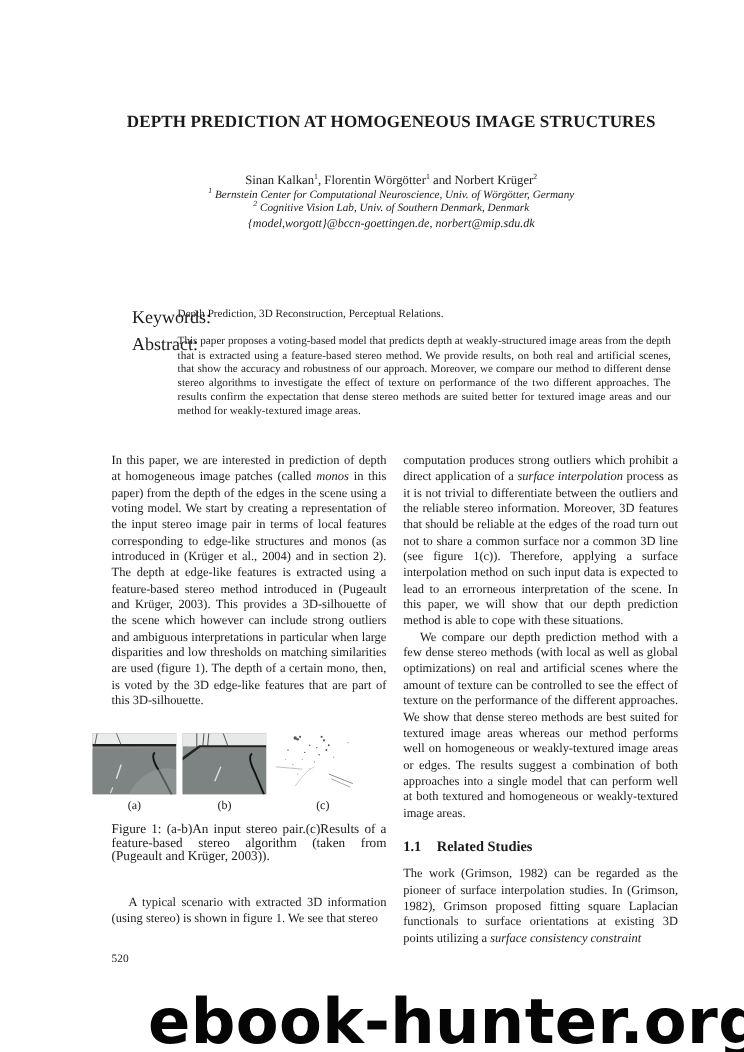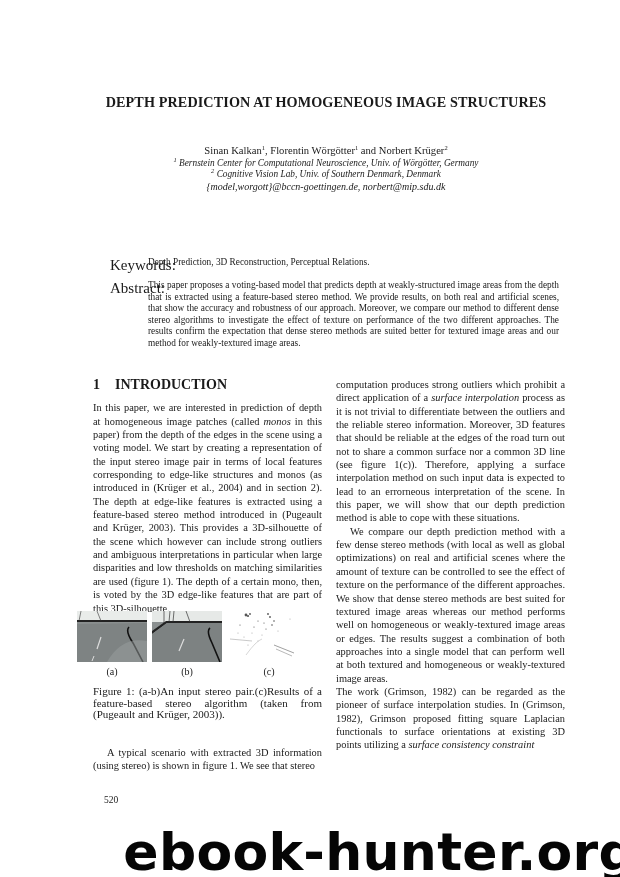--- a/index.html
+++ b/index.html
@@ -15,21 +15,21 @@
   .col { font-size: 10.4px; line-height: 13.35px; text-align: justify; hyphens: manual; }
   .col p { margin: 0; }
   .col p.indent { text-indent: 14px; }
   .h1 { font-weight: bold; font-size: 14px; }
   .h1 .num { display: inline-block; width: 22px; }
   .h2 { font-weight: bold; font-size: 12px; }
   .h2 .num { display: inline-block; width: 28px; }
   .fig-img { position: absolute; top: 611px; height: 51px; }
   .fig-label { position: absolute; top: 666px; font-size: 10px; width: 40px; text-align: center; }
   .caption { font-size: 11px; line-height: 11.7px; text-align: justify; }
-  .pagenum { left: 88px; top: 795px; font-size: 9.5px; }
+  .pagenum { left: 77px; top: 795px; font-size: 9.5px; }
   .watermark { left: 0; width: 620px; top: 822px; text-align: right;
                font-family: "DejaVu Sans", sans-serif; font-weight: bold; font-size: 52px; color: #050505; letter-spacing: 0.3px; }
 </style>
 </head>
 <body>
 
 <div class="abs title">DEPTH PREDICTION AT HOMOGENEOUS IMAGE STRUCTURES</div>
 
 <div class="abs authors">
   <div>
@@ -41,23 +41,20 @@
   <div class="aff" style="font-size:10px">{model,worgott}@bccn-goettingen.de, norbert@mip.sdu.dk</div>
 </div>
 
 <div class="abs meta-label" style="top:257px">Keywords:</div>
 <div class="abs meta-text" style="top:257px">Depth Prediction, 3D Reconstruction, Perceptual Relations.</div>
 
 <div class="abs meta-label" style="top:280px">Abstract:</div>
 <div class="abs meta-text" style="top:280px">This paper proposes a voting-based model that predicts depth at weakly-structured image areas from the depth that is extracted using a feature-based stereo method. We provide results, on both real and artificial scenes, that show the accuracy and robustness of our approach. Moreover, we compare our method to different dense stereo algorithms to investigate the effect of texture on performance of the two different approaches. The results confirm the expectation that dense stereo methods are suited better for textured image areas and our method for weakly-textured image areas.</div>
 
 <div class="abs col" style="left:77px; top:378px; width:229px;">
-  <div class="h1" style="margin-bottom:10px;">
-    <span class="num">1</span><span>INTRODUCTION</span>
-  </div>
   <p><span>In this paper, we are interested in prediction of depth at homogeneous image patches (called </span><em>monos</em><span> in this paper) from the depth of the edges in the scene using a voting model. We start by creating a representation of the input stereo image pair in terms of local features corresponding to edge-like structures and monos (as introduced in (Krüger et al., 2004) and in section 2). The depth at edge-like features is extracted using a feature-based stereo method introduced in (Pugeault and Krüger, 2003). This provides a 3D-silhouette of the scene which however can include strong out­liers and ambiguous interpretations in particular when large disparities and low thresholds on matching sim­ilarities are used (figure 1). The depth of a certain mono, then, is voted by the 3D edge-like features that are part of this 3D-silhouette.</span></p>
 </div>
 
 <div class="fig-img" style="left:77px; width:70px;">
   <svg width="70" height="51" viewBox="0 0 70 51">
     <rect width="70" height="51" fill="#8a8f8f"></rect>
     <rect width="70" height="10" fill="#e9ecea"></rect>
     <rect y="9" width="70" height="2" fill="#222"></rect>
     <path d="M0,13 L70,12 L70,51 L0,51 Z" fill="#7e8383"></path>
     <path d="M52,16 Q48,20 56,32 L66,51" stroke="#111" stroke-width="1.6" fill="none"></path>
@@ -117,18 +114,21 @@
 
 <div class="abs caption" style="left:77px; top:686px; width:229px;">Figure 1: (a-b)An input stereo pair.(c)Results of a feature-based stereo algorithm (taken from (Pugeault and Krüger, 2003)).</div>
 
 <div class="abs col" style="left:77px; top:705px; width:229px;margin-top:41px;">
   <p class="indent">A typical scenario with extracted 3D information (using stereo) is shown in figure 1. We see that stereo</p>
 </div>
 
 <div class="abs col" style="left:320px; top:378px; width:229px;">
   <p><span>computation produces strong outliers which prohibit a direct application of a </span><em>surface interpolation</em><span> process as it is not trivial to differentiate between the outliers and the reliable stereo information. Moreover, 3D fea­tures that should be reliable at the edges of the road turn out not to share a common surface nor a com­mon 3D line (see figure 1(c)). Therefore, applying a surface interpolation method on such input data is ex­pected to lead to an errorneous interpretation of the scene. In this paper, we will show that our depth pre­diction method is able to cope with these situations.</span></p>
   <p class="indent">We compare our depth prediction method with a few dense stereo methods (with local as well as global optimizations) on real and artificial scenes where the amount of texture can be controlled to see the ef­fect of texture on the performance of the different ap­proaches. We show that dense stereo methods are best suited for textured image areas whereas our method performs well on homogeneous or weakly-textured image areas or edges. The results suggest a combi­nation of both approaches into a single model that can perform well at both textured and homogeneous or weakly-textured image areas.</p>
+  <div class="h2" style="margin-top:14px; margin-bottom:10px;">
+    <span class="num">1.1</span><span>Related Studies</span>
+  </div>
   <p><span>The work (Grimson, 1982) can be regarded as the pioneer of surface interpolation studies. In (Grim­son, 1982), Grimson proposed fitting square Lapla­cian functionals to surface orientations at existing 3D points utilizing a </span><em>surface consistency constraint</em></p>
 </div>
 
 <div class="abs pagenum">520</div>
 
 <div class="abs watermark">ebook-hunter.org</div>
 
 </body></html>

